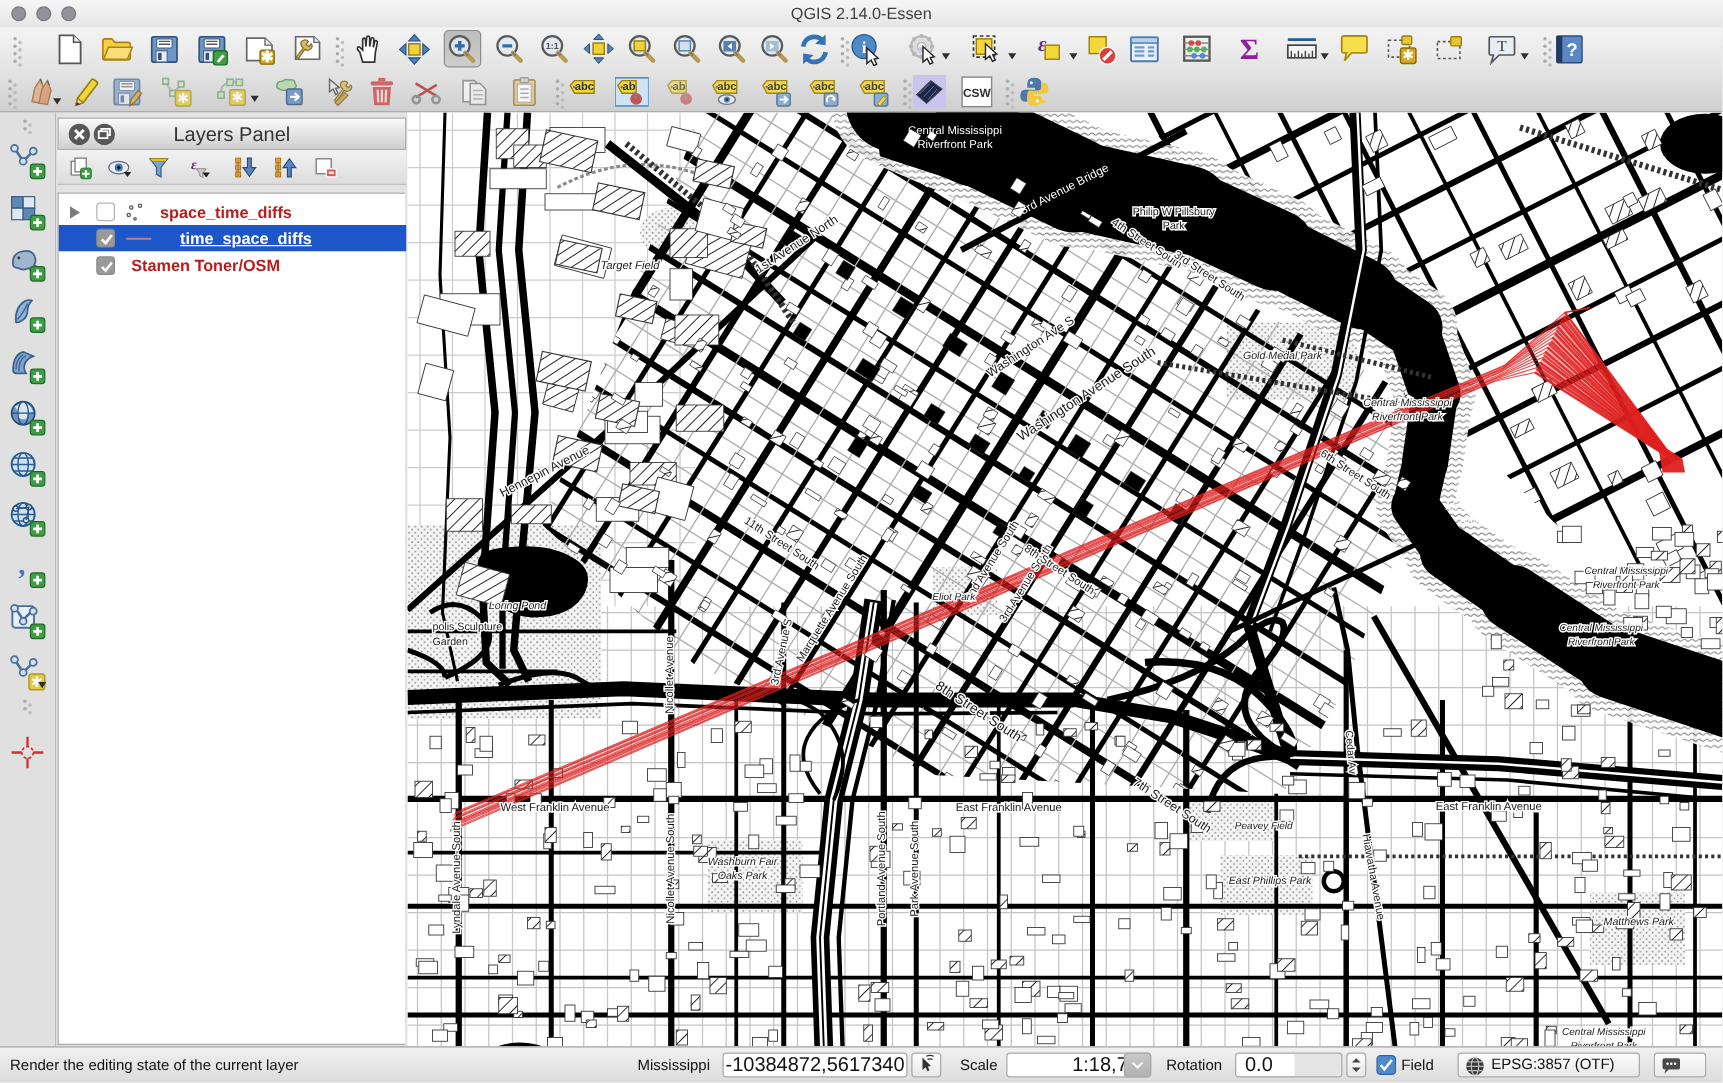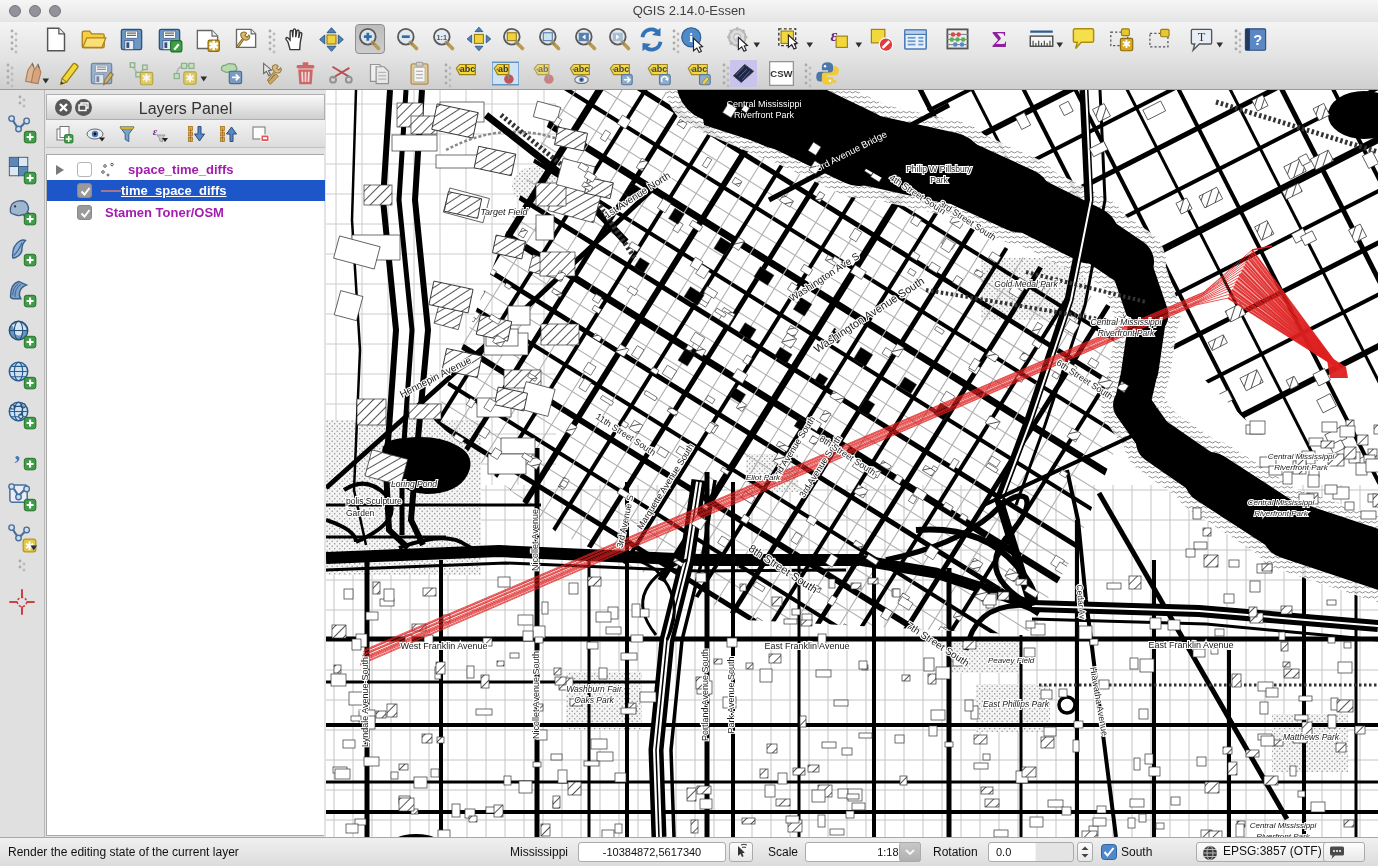--- a/index.html
+++ b/index.html
@@ -13,29 +13,29 @@
 .pressed { position:absolute; background:linear-gradient(#bdbdbd,#cdcdcd); border:1px solid #8e8e8e; border-radius:4px; }
 .dock { position:absolute; left:0; top:90px; width:45px; height:747px; background:#e0e0e0; border-right:1px solid #b8b8b8;}
 .panel { position:absolute; left:45px; top:90px; width:281px; height:747px; background:#e3e3e3; }
 .phead { position:absolute; left:1px; top:4px; width:279px; height:26px;
   background:linear-gradient(#fafafa,#e0e0e0 60%,#cfcfcf); border:1px solid #b0b0b0; }
 .ptitle { position:absolute; width:100%; text-align:center; top:5px; font-size:16px; color:#333; }
 .pbtn { position:absolute; top:4px; width:17px; height:17px; border-radius:50%; background:#585858; }
 .ptool { position:absolute; left:1px; top:30px; width:279px; height:28px;
   background:linear-gradient(#f2f2f2,#dcdcdc); border-bottom:1px solid #c0c0c0;}
 .plist { position:absolute; left:1px; top:64px; width:278px; height:682px; background:#fff; border:1px solid #a8a8a8; border-right:none;}
-.lrow { position:absolute; left:0; width:278px; height:21px; font-size:13px; font-weight:bold; color:#a21caf; }
+.lrow { position:absolute; left:0; width:278px; height:21px; font-size:13px; font-weight:bold; color:#b91c1c; }
 .lrow.sel { background:#1c56c8; color:#fff; }
 .cb { position:absolute; top:3px; width:15px; height:15px; border-radius:3px; }
 .cb.on { background:#9a9a9a; border:1px solid #8a8a8a; }
 .cb.off { background:#fff; border:1px solid #b5b5b5; }
 .statusbar { position:absolute; left:0; top:837px; width:1378px; height:29px;
   background:linear-gradient(#f0f0f0,#dcdcdc); border-top:1px solid #a8a8a8; font-size:12px; color:#111; }
 .sb-lbl { position:absolute; top:7px; }
-.sb-field { position:absolute; top:4px; height:20px; background:#fff; border:1px solid #ababab; border-radius:3px; font-size:11px; text-align:center; line-height:19px; color:#111;}
+.sb-field { position:absolute; top:4px; height:20px; background:#fff; border:1px solid #ababab; border-radius:3px; font-size:16px; text-align:center; line-height:19px; color:#111;}
 .sb-btn { position:absolute; top:4px; height:20px; background:linear-gradient(#fdfdfd,#e8e8e8); border:1px solid #ababab; border-radius:3px; }
 </style></head>
 <body>
 <div class="titlebar">
     <div class="tl" style="left:9px"></div>
     <div class="tl" style="left:29px"></div>
     <div class="tl" style="left:49px"></div>
     <div class="title">QGIS 2.14.0-Essen</div>
   </div>
 <div class="toolbars">
@@ -738,21 +738,21 @@
         </svg>
         <span style="position:absolute;left:81px;top:3px">space_time_diffs</span>
       </div>
       <div class="lrow sel" style="top:25px">
         <div class="cb on" style="left:30px"><svg width="15" height="15" viewBox="0 0 15 15">
             <path d="M3.5,7.5 L6.5,10.5 L11.5,4" stroke="#fff" stroke-width="2" fill="none"></path>
           </svg></div>
         <svg style="position:absolute;left:52px;top:9px" width="24" height="4" viewBox="0 0 24 4">
           <line x1="2" y1="2" x2="22" y2="2" stroke="#c97e7e" stroke-width="1.6"></line>
         </svg>
-        <span style="position:absolute;left:74px;top:3px;text-decoration:underline">time_space_diffs</span>
+        <span style="position:absolute;left:97px;top:3px;text-decoration:underline">time_space_diffs</span>
       </div>
       <div class="lrow" style="top:47px">
         <div class="cb on" style="left:30px"><svg width="15" height="15" viewBox="0 0 15 15">
             <path d="M3.5,7.5 L6.5,10.5 L11.5,4" stroke="#fff" stroke-width="2" fill="none"></path>
           </svg></div>
         <span style="position:absolute;left:58px;top:3px">Stamen Toner/OSM</span>
       </div>
     </div>
   </div>
 <svg width="1052" height="747" viewBox="0 0 1052 747" style="position:absolute;left:326px;top:90px;background:#fff">
@@ -1806,22 +1806,22 @@
       </svg></div>
     <div class="sb-lbl" style="left:933px">Rotation</div>
     <div class="sb-field" style="left:988px;width:86px;text-align:left;padding-left:7px;background:linear-gradient(90deg,#fff 55%,#e4e4e4 56%)">0.0</div>
     <div class="sb-btn" style="left:1077px;width:16px"><svg width="14" height="18" viewBox="0 0 14 18">
         <path d="M3.5,7 L7,3.5 L10.5,7 Z M3.5,11 L7,14.5 L10.5,11 Z" fill="#444"></path>
       </svg></div>
     <svg style="position:absolute;left:1101px;top:6px" width="16" height="16" viewBox="0 0 16 16">
       <rect x="0.5" y="0.5" width="15" height="15" rx="3" fill="#4e8acb" stroke="#2e62a0"></rect>
       <path d="M3.5,8 L6.5,11.5 L12.5,4" stroke="#fff" stroke-width="2" fill="none"></path>
     </svg>
-    <div class="sb-lbl" style="left:1121px">South</div>
-    <div class="sb-btn" style="left:1196px;width:146px;font-size:12px">
+    <div class="sb-lbl" style="left:1121px">Field</div>
+    <div class="sb-btn" style="left:1166px;width:146px;font-size:12px">
       <svg style="position:absolute;left:5px;top:2px" width="16" height="16" viewBox="0 0 16 16">
         <circle cx="8" cy="8" r="7" fill="#3a3a3a"></circle>
         <ellipse cx="8" cy="8" rx="3" ry="7" fill="none" stroke="#bbb" stroke-width="1"></ellipse>
         <path d="M1,8 L15,8 M2,4.5 L14,4.5 M2,11.5 L14,11.5" stroke="#bbb" stroke-width="1"></path>
       </svg>
       <span style="position:absolute;left:26px;top:1px">EPSG:3857 (OTF)</span>
     </div>
     <div class="sb-btn" style="left:1323px;width:42px">
       <svg style="position:absolute;left:4px;top:2px" width="18" height="16" viewBox="0 0 18 16">
         <path d="M2,3 Q2,1.5 3.5,1.5 L14.5,1.5 Q16,1.5 16,3 L16,9 Q16,10.5 14.5,10.5 L7,10.5 L3.5,14 L4.5,10.5 Q2,10.5 2,9 Z" fill="#4a4a4a"></path>

